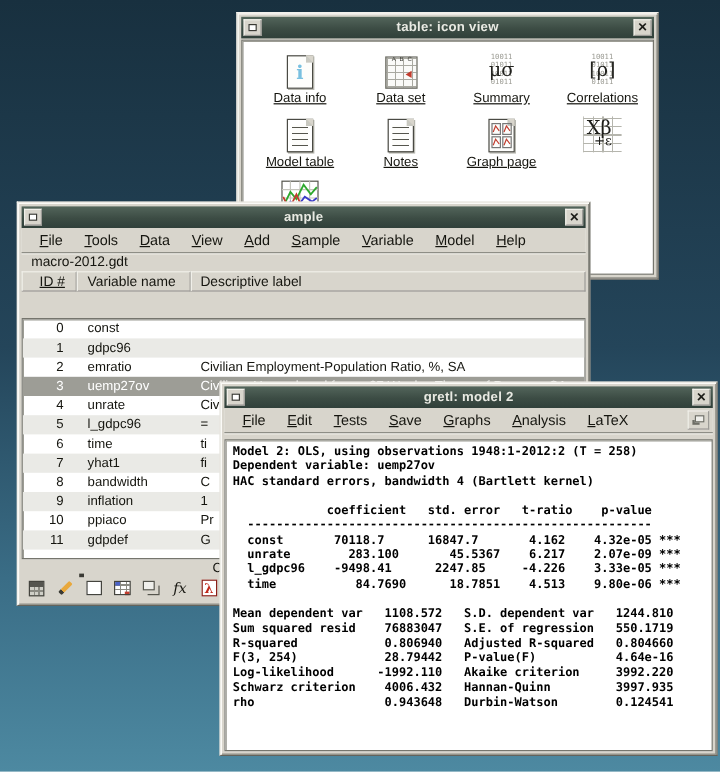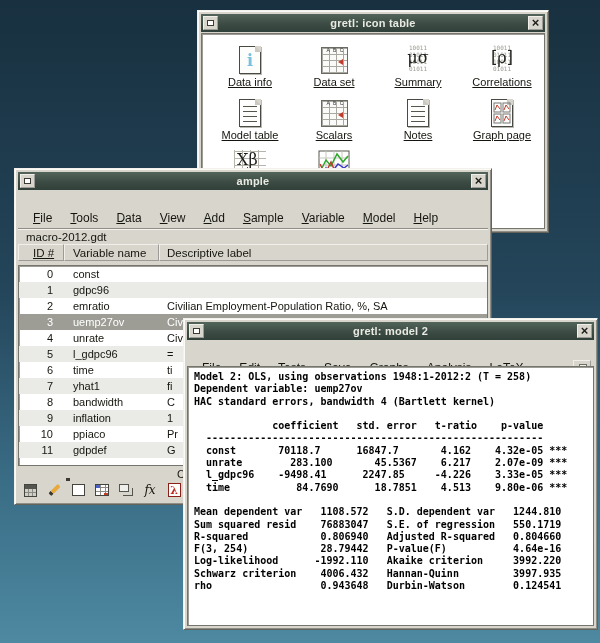--- a/index.html
+++ b/index.html
@@ -32,21 +32,21 @@
     background:#d8d5cc; border:1px outset #f0efe9;
     display:flex; align-items:center; justify-content:center;
   }
   .tb-btn.left { left:2px; }
   .tb-btn.right { right:2px; }
   .menu-glyph { width:7px; height:6px; background:#fff; border:1px solid #3a3a34; }
   .close-glyph { font-size:13px; font-weight:bold; color:#1c1c18; line-height:10px; }
   .menubar {
     height:21px; background:#d8d5cc; display:flex; align-items:center;
     border-bottom:1px solid #8e8e86; box-shadow:0 1px 0 #f4f3ee;
-    padding-left:6px; position:relative;margin-top:18px;
+    padding-left:6px; position:relative;
   }
   .menu-item {
     font-size:12px; color:#15150f; padding:2px 9px; white-space:nowrap;
   }
   .menu-item u { text-decoration:underline; }
   
   #icon-view-window { left:197px; top:10px; width:352px; height:223px; z-index:1; }
   #icon-view-client {
     position:absolute; left:3px; right:3px; top:22px; bottom:3px;
     background:#ffffff; border:1px solid #75756d;
@@ -154,21 +154,21 @@
   }
 </style>
 </head>
 <body>
 
 <div class="window" id="icon-view-window">
   <div class="titlebar">
     <span class="tb-btn left">
       <span class="menu-glyph"></span>
     </span>
-    <span class="title-text">gretl: icon table</span>
+    <span class="title-text">table: icon view</span>
     <span class="tb-btn right">
       <span class="close-glyph">×</span>
     </span>
   </div>
   <div id="icon-view-client">
     <div id="icon-grid">
         <div class="session-icon-cell">
           <span class="sic-art">
             <span class="page">
               <span class="fold"></span>
@@ -204,29 +204,20 @@
           </span>
           <span class="sic-label">Correlations</span>
         </div>
         <div class="session-icon-cell">
           <span class="sic-art">
             <span class="page lines-page">
               <span class="fold"></span>
             </span>
           </span>
           <span class="sic-label">Model table</span>
-        </div>
-        <div class="session-icon-cell">
-          <span class="sic-art">
-            <span class="sheet">
-              <span class="hdr">A B C</span>
-              <span class="mark"></span>
-            </span>
-          </span>
-          <span class="sic-label">Scalars</span>
         </div>
         <div class="session-icon-cell">
           <span class="sic-art">
             <span class="page lines-page">
               <span class="fold"></span>
             </span>
           </span>
           <span class="sic-label">Notes</span>
         </div>
         <div class="session-icon-cell">

